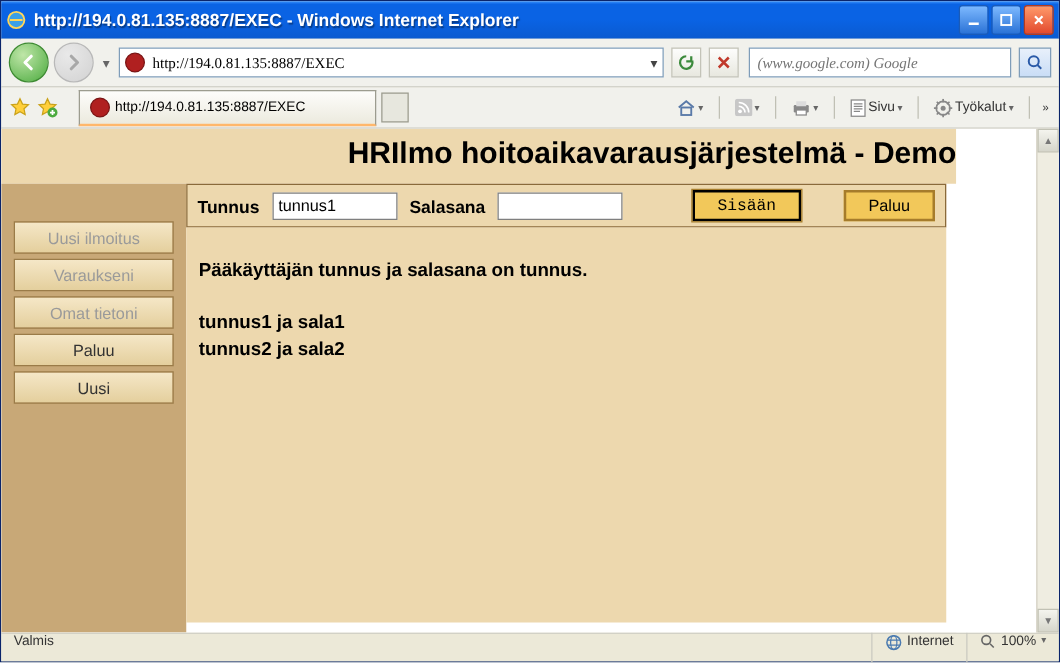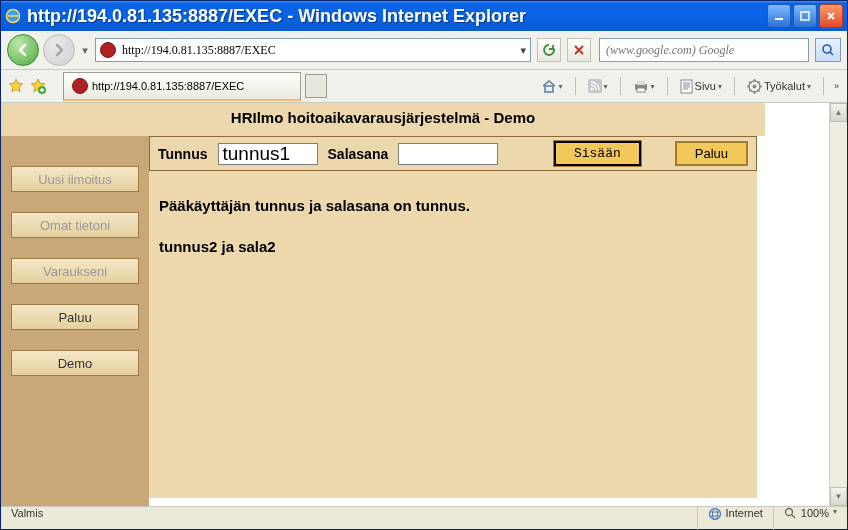--- a/index.html
+++ b/index.html
@@ -1,19 +1,19 @@
 <!DOCTYPE html>
 <html><head>
 <meta charset="utf-8">
 <style>
   html, body { margin:0; padding:0; font-family: Tahoma, Arial, sans-serif; font-size:11px; }
   .window { width:848px; height:530px; background:#ece9d8; display:flex; flex-direction:column; border:1px solid #0a246a; box-sizing:border-box; }
   .titlebar { height:30px; background:linear-gradient(to bottom,#3a93ff 0%,#0a63e4 8%,#0a63e4 50%,#0a5ad0 100%); display:flex; align-items:center; padding:0 4px; color:#fff; font-weight:bold; }
   .titlebar .ie-icon { width:16px; height:16px; margin-right:6px; }
-  .titlebar .title { flex:1; font-size:18px; white-space:nowrap; overflow:hidden; text-shadow:1px 1px 1px rgba(0,0,0,.4); }
+  .titlebar .title { flex:1; font-size:14px; white-space:nowrap; overflow:hidden; text-shadow:1px 1px 1px rgba(0,0,0,.4); }
   .winbtns { display:flex; gap:2px; }
   .winbtn { width:22px; height:22px; border-radius:3px; display:flex; align-items:center; justify-content:center; color:#fff; font-weight:bold; font-family:Arial; }
   .winbtn.min, .winbtn.max { background:linear-gradient(to bottom,#7db9ff,#2a72d6); border:1px solid #1a5bb8; }
   .winbtn.close { background:linear-gradient(to bottom,#ff9a6a,#e2492d); border:1px solid #b33b1f; }
   .navrow { height:34px; background:#f1f1ec; display:flex; align-items:center; padding:2px 6px; border-bottom:1px solid #c9c9c0; gap:4px; }
   .navbtn { width:30px; height:30px; border-radius:50%; display:flex; align-items:center; justify-content:center; }
   .navbtn.back { background:radial-gradient(circle at 35% 30%,#bfe6a8,#4cab3f); border:1px solid #3d8a32;}
   .navbtn.fwd  { background:radial-gradient(circle at 35% 30%,#e9e9e9,#d2d2d2); border:1px solid #b8b8b8;}
   .addr-drop { width:12px; height:28px; display:flex; align-items:center; justify-content:center; color:#666; }
   .addrbar { flex:1; display:flex; align-items:center; border:1px solid #7f9db9; background:#fff; height:22px; padding:0 4px; gap:4px; }
@@ -30,26 +30,26 @@
   .spacer { flex:1; }
   .toolbtn { height:22px; padding:0 4px; display:flex; align-items:center; gap:2px; color:#333; }
   .toolbtn .dd { color:#666; font-size:8px; }
   .sep { width:1px; height:18px; background:#c0c0b4; margin:0 4px;}
   .content-area { flex:1; display:flex; background:#fff; position:relative; }
   .scroll-v { width:17px; background:#efede1; border-left:1px solid #d4d0c4; display:flex; flex-direction:column; }
   .scroll-v .arrow { height:17px; background:linear-gradient(to bottom,#f4f4ee,#d6d6cb); border:1px solid #c1c1b4; margin:0; display:flex; align-items:center; justify-content:center; font-size:8px; color:#777;}
   .scroll-v .track { flex:1; }
   .page { flex:1; overflow:hidden; }
   .app { display:flex; height:100%; }
-  .app-left { width:128px; background:#c8a877; padding:30px 10px 10px 10px; display:flex; flex-direction:column; gap:20px; }
+  .app-left { width:128px; background:#c8a877; padding:30px 10px 10px 10px; display:flex; flex-direction:column; gap:4px; }
   .app-right-wrap { flex:1; display:flex; flex-direction:column; }
-  .app-title { text-align:center; font-size:15px; font-weight:bold; background:#edd8ae; border-bottom:0; padding:6px 0 10px 0; font-family: Arial, sans-serif; color:#000;}
+  .app-title { text-align:right; font-size:24px; font-weight:bold; background:#edd8ae; border-bottom:0; padding:6px 0 10px 0; font-family: Arial, sans-serif; color:#000;}
   .loginbar { background:#edd8ae; border:1px solid #8a6a3a; margin:0 8px 0 0; padding:4px 8px; display:flex; align-items:center; gap:10px; font-size:14px; font-weight:bold; font-family: Arial, sans-serif;}
   .loginbar label { font-weight:bold; }
-  .loginbar input[type=text], .loginbar input[type=password] { border:1px solid #7f7f7f; height:18px; width:90px; font-family:Arial; font-size:19px; padding:1px 4px;}
+  .loginbar input[type=text], .loginbar input[type=password] { border:1px solid #7f7f7f; height:18px; width:90px; font-family:Arial; font-size:13px; padding:1px 4px;}
   .ybtn { background:#f2c85a; border:2px solid #a67c2b; padding:3px 18px; font-family:Arial; font-size:13px; font-weight:normal; }
   .ybtn.primary-sel { border:2px solid #000; outline:1px solid #a67c2b;font-family:Liberation Mono, monospace;}
   .mbtn { border:1px solid #9a7b48; background:linear-gradient(to bottom,#f5e7c7,#e4cf9d); height:26px; color:#333; font-family:Arial; font-size:13px; }
   .mbtn.disabled { color:#9a9a9a; }
   .body-area { flex:1; background:#edd8ae; margin:0 8px 8px 0; padding:24px 10px 10px 10px; font-family: Arial,sans-serif; font-size:15px; font-weight:bold; color:#000; line-height:1.5;}
   .body-area p { margin:0 0 18px 0; }
   .white-edge { background:#ffffff; width:64px; }
   .statusbar { height:22px; background:#ece9d8; border-top:1px solid #c9c9c0; display:flex; align-items:center; font-size:11px; color:#333;}
   .statusbar .cell { padding:16px 10px; height:100%; display:flex; border-left:1px solid #c9c9c0; gap:4px;}
   .statusbar .cell.first { border-left:none; flex:none; width:200px;}
@@ -200,38 +200,39 @@
   </div>
 
   <div class="content-area">
     <div class="page">
       <div class="app-outer">
         <div style="flex:1; display:flex; flex-direction:column;">
           <div class="app-title">HRIlmo hoitoaikavarausjärjestelmä - Demo</div>
           <div class="app">
             <div class="app-left">
               <button class="mbtn disabled">Uusi ilmoitus</button>
+              <button class="mbtn disabled">Varaukseni</button>
               <button class="mbtn disabled">Omat tietoni</button>
-              <button class="mbtn disabled">Varaukseni</button>
               <button class="mbtn">Paluu</button>
-              <button class="mbtn">Demo</button>
+              <button class="mbtn">Uusi</button>
             </div>
             <div class="app-right-wrap">
               <div class="loginbar">
                 <label>Tunnus</label>
                 <input type="text" value="tunnus1" style="">
                 <label>Salasana</label>
                 <input type="password" value="" style="">
                 <div style="flex:1"></div>
                 <button class="ybtn primary-sel">Sisään</button>
                 <div style="width:14px"></div>
                 <button class="ybtn">Paluu</button>
               </div>
               <div class="body-area">
                 <p>Pääkäyttäjän tunnus ja salasana on tunnus.</p>
+                <div>tunnus1 ja sala1</div>
                 <div>tunnus2 ja sala2</div>
               </div>
             </div>
           </div>
         </div>
         <div class="white-edge"></div>
       </div>
     </div>
     <div class="scroll-v">
       <div class="arrow">▲</div>

